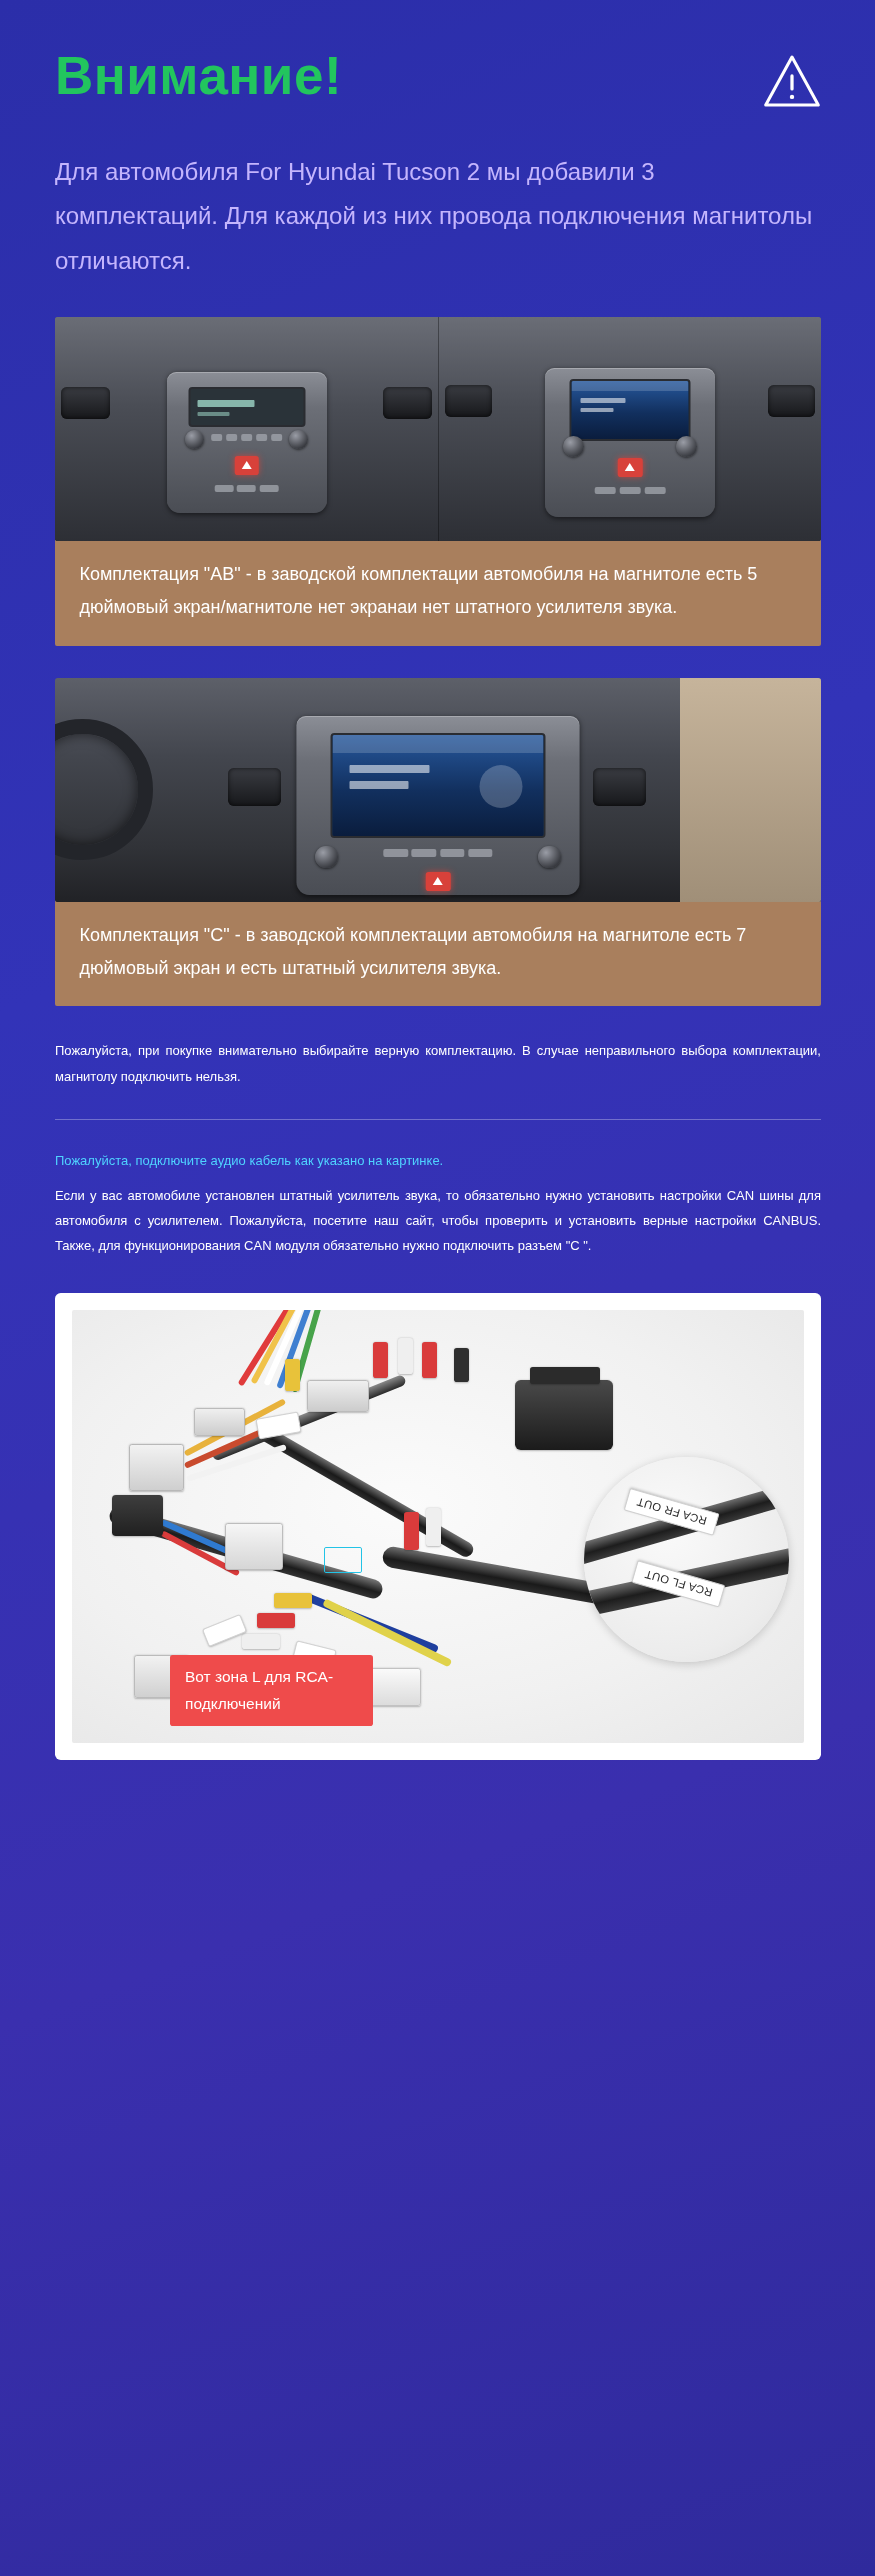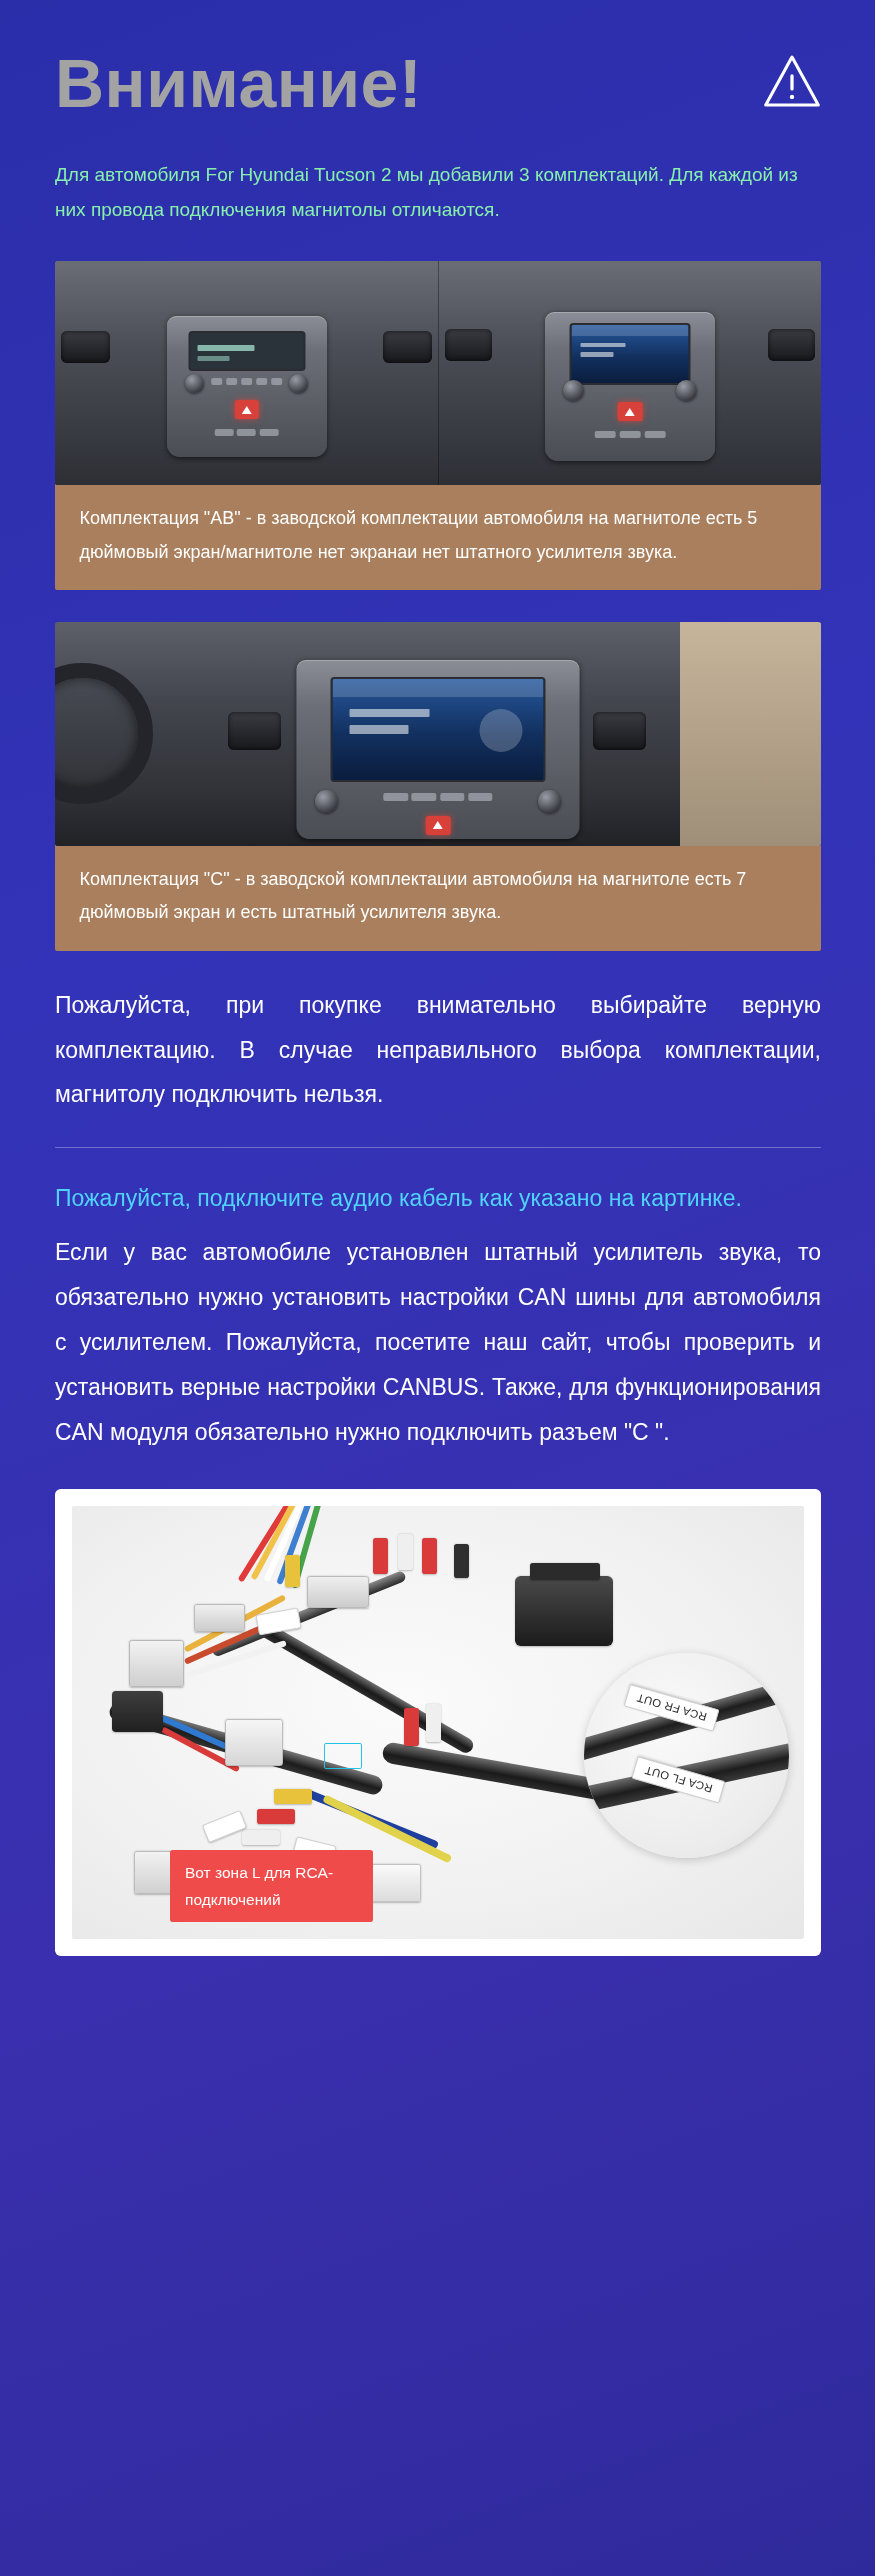--- a/index.html
+++ b/index.html
@@ -22,40 +22,40 @@
   }
 
   
   .header {
     display: flex;
     align-items: flex-start;
     justify-content: space-between;
     margin-bottom: 40px;
   }
   .title {
-    font-size: 68px;
+    font-size: 53px;
     font-weight: bold;
     letter-spacing: 0.5px;
     line-height: 1;
     margin: 0;
-    color: #a3a3a3;
+    color: #22c55e;
   }
   .warn-icon {
     width: 58px;
     height: 57px;
     margin-top: 3.8px;
     flex: none;
   }
 
   
   .intro {
-    font-size: 19px;
+    font-size: 24px;
     line-height: 1.85;
     margin: 8px 0 34px 0;
-    color: #86efac;
+    color: #c4b5fd;
   }
 
   
   .photo-block {
     margin-bottom: 32px;
   }
   .photo {
     position: relative;
     width: 100%;
     border-radius: 2.8px;
@@ -181,21 +181,21 @@
     color: #ffffff;
     font-size: 18px;
     line-height: 1.85;
     padding: 19px 24.5px 21px 24.5px;
     border-radius: 1.9px;
     margin-top: -1.9px;
   }
 
   
   .para {
-    font-size: 23px;
+    font-size: 13px;
     line-height: 1.95;
     text-align: justify;
     margin: 0 0 9.4px 0;
   }
   .note-cyan { color: #4fd3ff; }
 
   .divider {
     border: 0;
     border-top: 0.9px solid rgba(255,255,255,.3);
     margin: 30px 0 28px 0;

